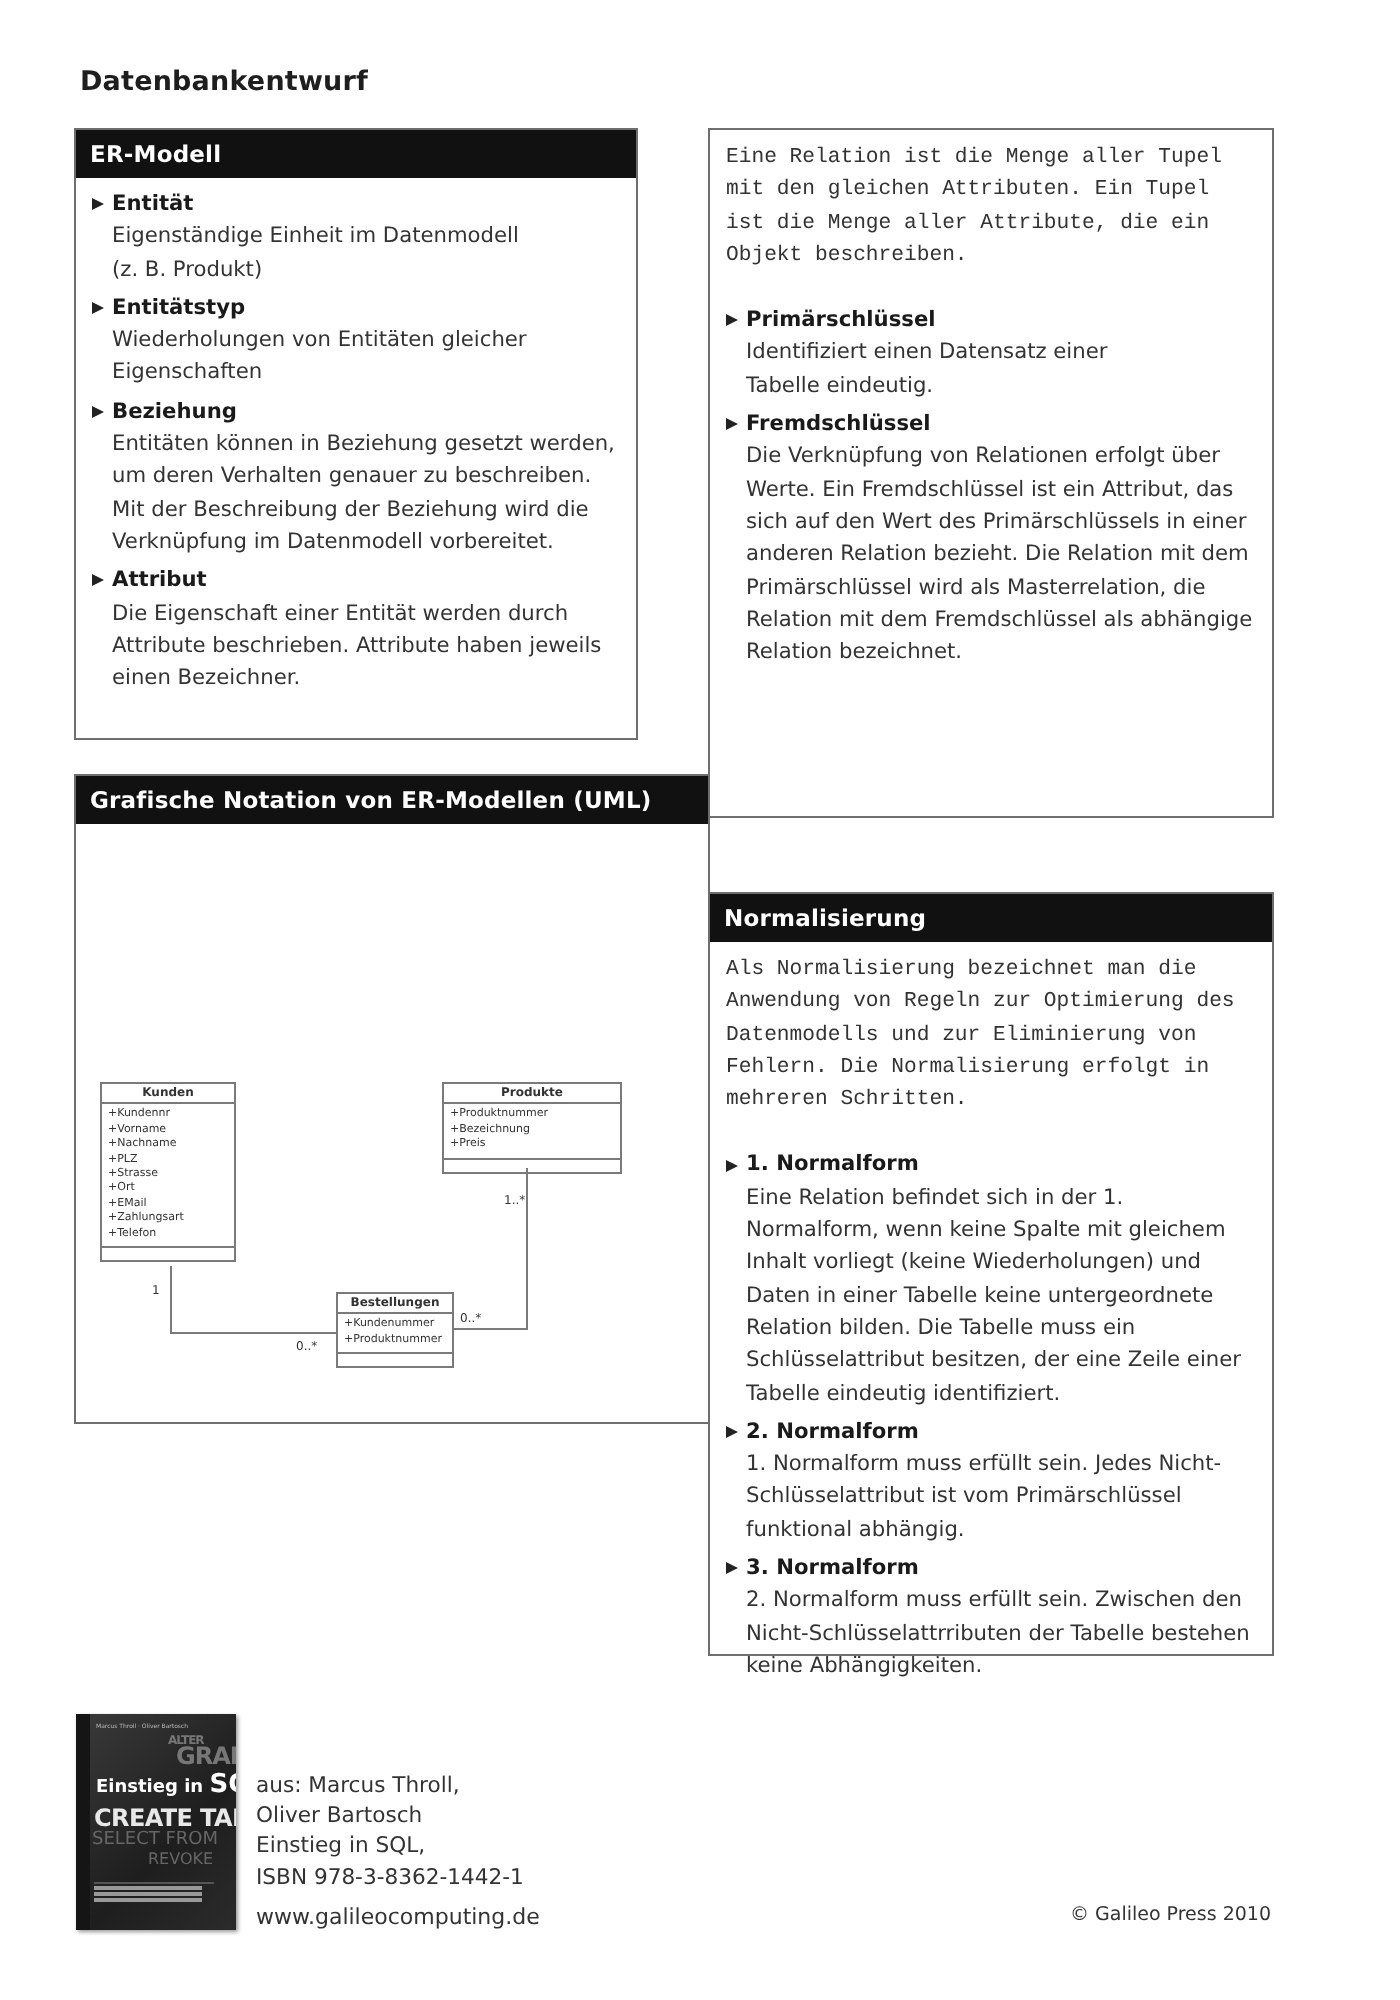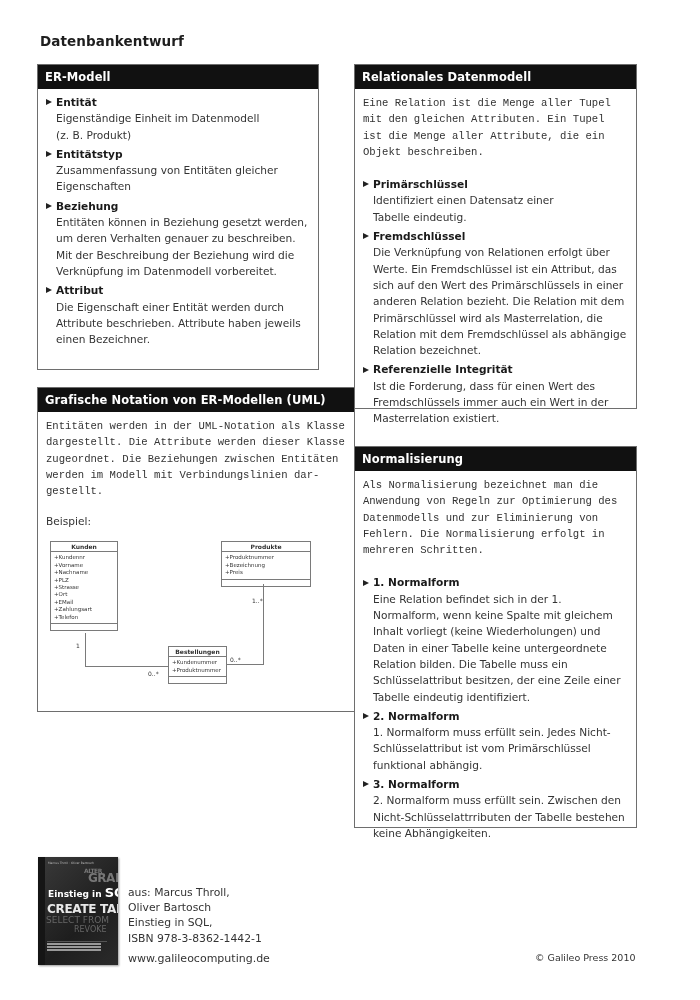--- a/index.html
+++ b/index.html
@@ -62,73 +62,61 @@
           <span class="tri"></span>
           <span>Entität</span>
         </div>
       <div class="item-text" style="width:220px;">Eigenständige Einheit im Datenmodell (z. B. Produkt)</div>
     </div>
     <div class="item">
       <div class="item-head">
           <span class="tri"></span>
           <span>Entitätstyp</span>
         </div>
-      <div class="item-text" style="width:245px;">Zusammenfassung von Entitäten gleicher Eigenschaften</div>
+      <div class="item-text" style="width:245px;">Wiederholungen von Entitäten gleicher Eigenschaften</div>
     </div>
     <div class="item">
       <div class="item-head">
           <span class="tri"></span>
           <span>Beziehung</span>
         </div>
       <div class="item-text">Entitäten können in Beziehung gesetzt werden, um deren Verhalten genauer zu beschreiben. Mit der Beschreibung der Beziehung wird die Verknüpfung im Datenmodell vorbereitet.</div>
     </div>
     <div class="item">
       <div class="item-head">
           <span class="tri"></span>
           <span>Attribut</span>
         </div>
       <div class="item-text">Die Eigenschaft einer Entität werden durch Attribute beschrieben. Attribute haben jeweils einen Bezeichner.</div>
     </div>
   </div>
 </div>
 
 <div class="box" id="rel-box">
-  <div class="box-head">Relationales Datenmodell</div>
   <div class="box-body">
     <div class="para">Eine Relation ist die Menge aller Tupel mit den gleichen Attributen. Ein Tupel ist die Menge aller Attribute, die ein Objekt beschreiben.</div>
     <div class="item">
       <div class="item-head">
           <span class="tri"></span>
           <span>Primärschlüssel</span>
         </div>
       <div class="item-text" style="width:230px;">Identifiziert einen Datensatz einer Tabelle eindeutig.</div>
     </div>
     <div class="item">
       <div class="item-head">
           <span class="tri"></span>
           <span>Fremdschlüssel</span>
         </div>
       <div class="item-text">Die Verknüpfung von Relationen erfolgt über Werte. Ein Fremdschlüssel ist ein Attribut, das sich auf den Wert des Primärschlüssels in einer anderen Relation bezieht. Die Relation mit dem Primärschlüssel wird als Masterrelation, die Relation mit dem Fremdschlüssel als abhängige Relation bezeichnet.</div>
     </div>
-    <div class="item">
-      <div class="item-head">
-          <span class="tri"></span>
-          <span>Referenzielle Integrität</span>
-        </div>
-      <div class="item-text">Ist die Forderung, dass für einen Wert des Fremdschlüssels immer auch ein Wert in der Masterrelation existiert.</div>
-    </div>
   </div>
 </div>
 
 <div class="box" id="uml-box">
   <div class="box-head">Grafische Notation von ER-Modellen (UML)</div>
-  <div class="box-body">
-    <div class="para" style="margin-bottom:14px;">Entitäten werden in der UML-Notation als Klasse dargestellt. Die Attribute werden dieser Klasse zugeordnet. Die Beziehungen zwischen Entitäten werden im Modell mit Verbindungslinien dar-gestellt.</div>
-    <div>Beispiel:</div>
-  </div>
 
   <div class="uml-area">
 
     <div class="cls" style="left:12px; top:153px; width:68px;">
       <div class="cls-name">Kunden</div>
       <div class="cls-attrs">
         <div>+Kundennr</div>
         <div>+Vorname</div>
         <div>+Nachname</div>
         <div>+PLZ</div>

